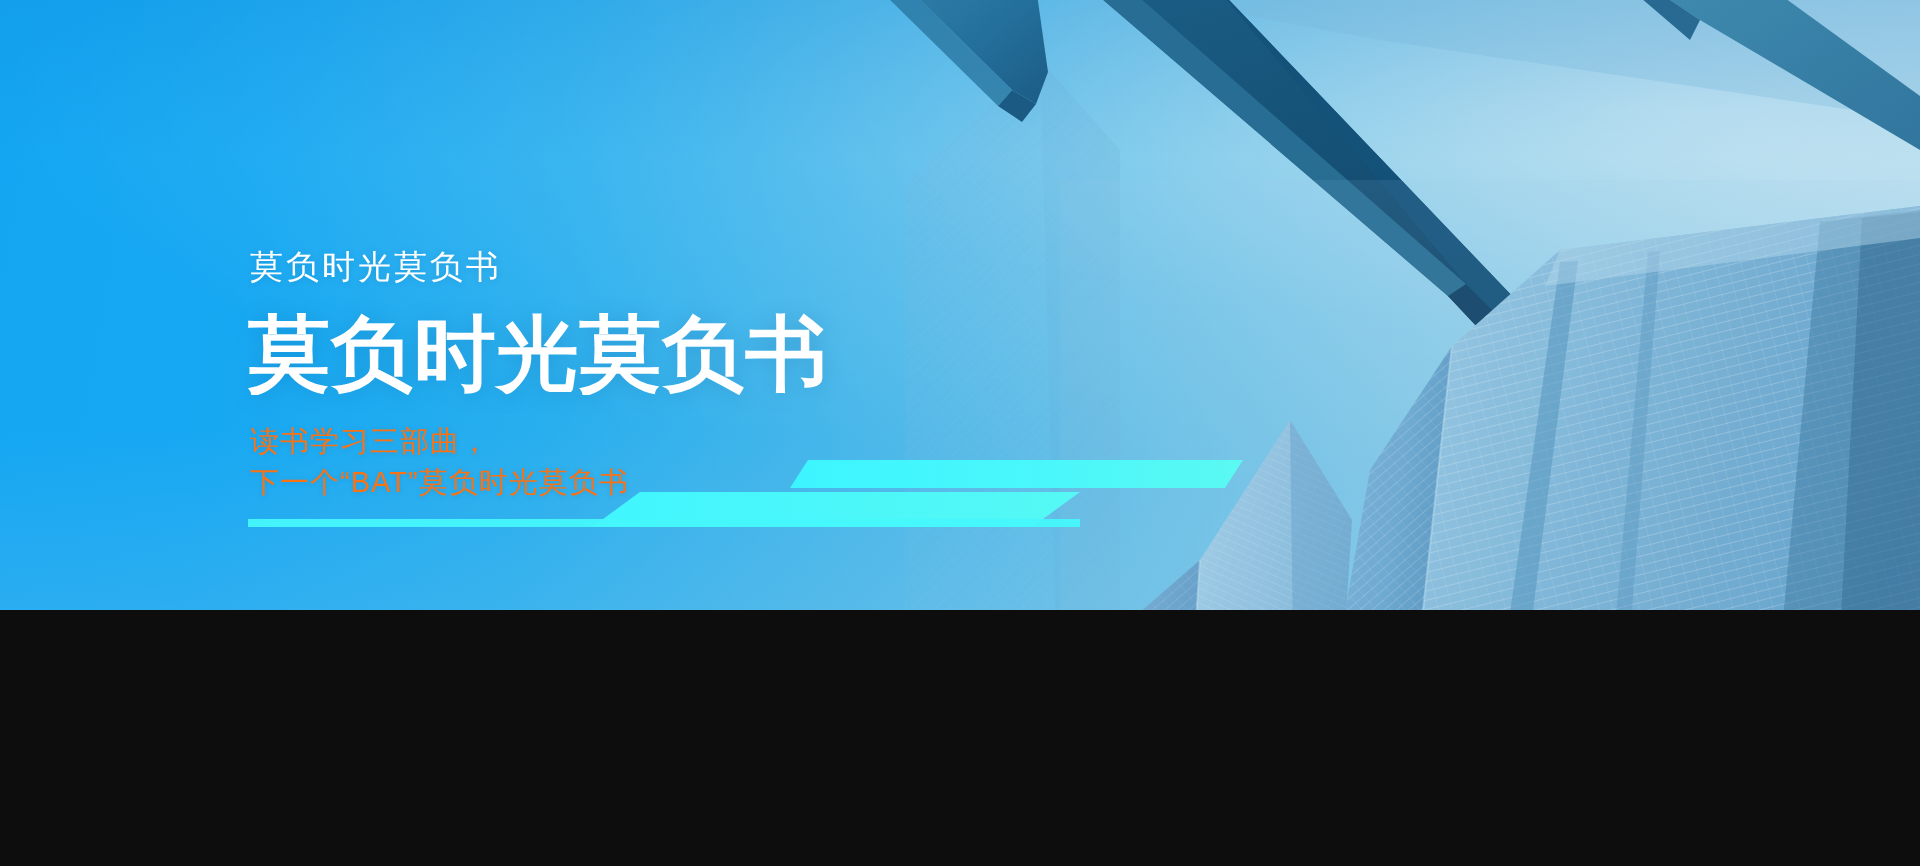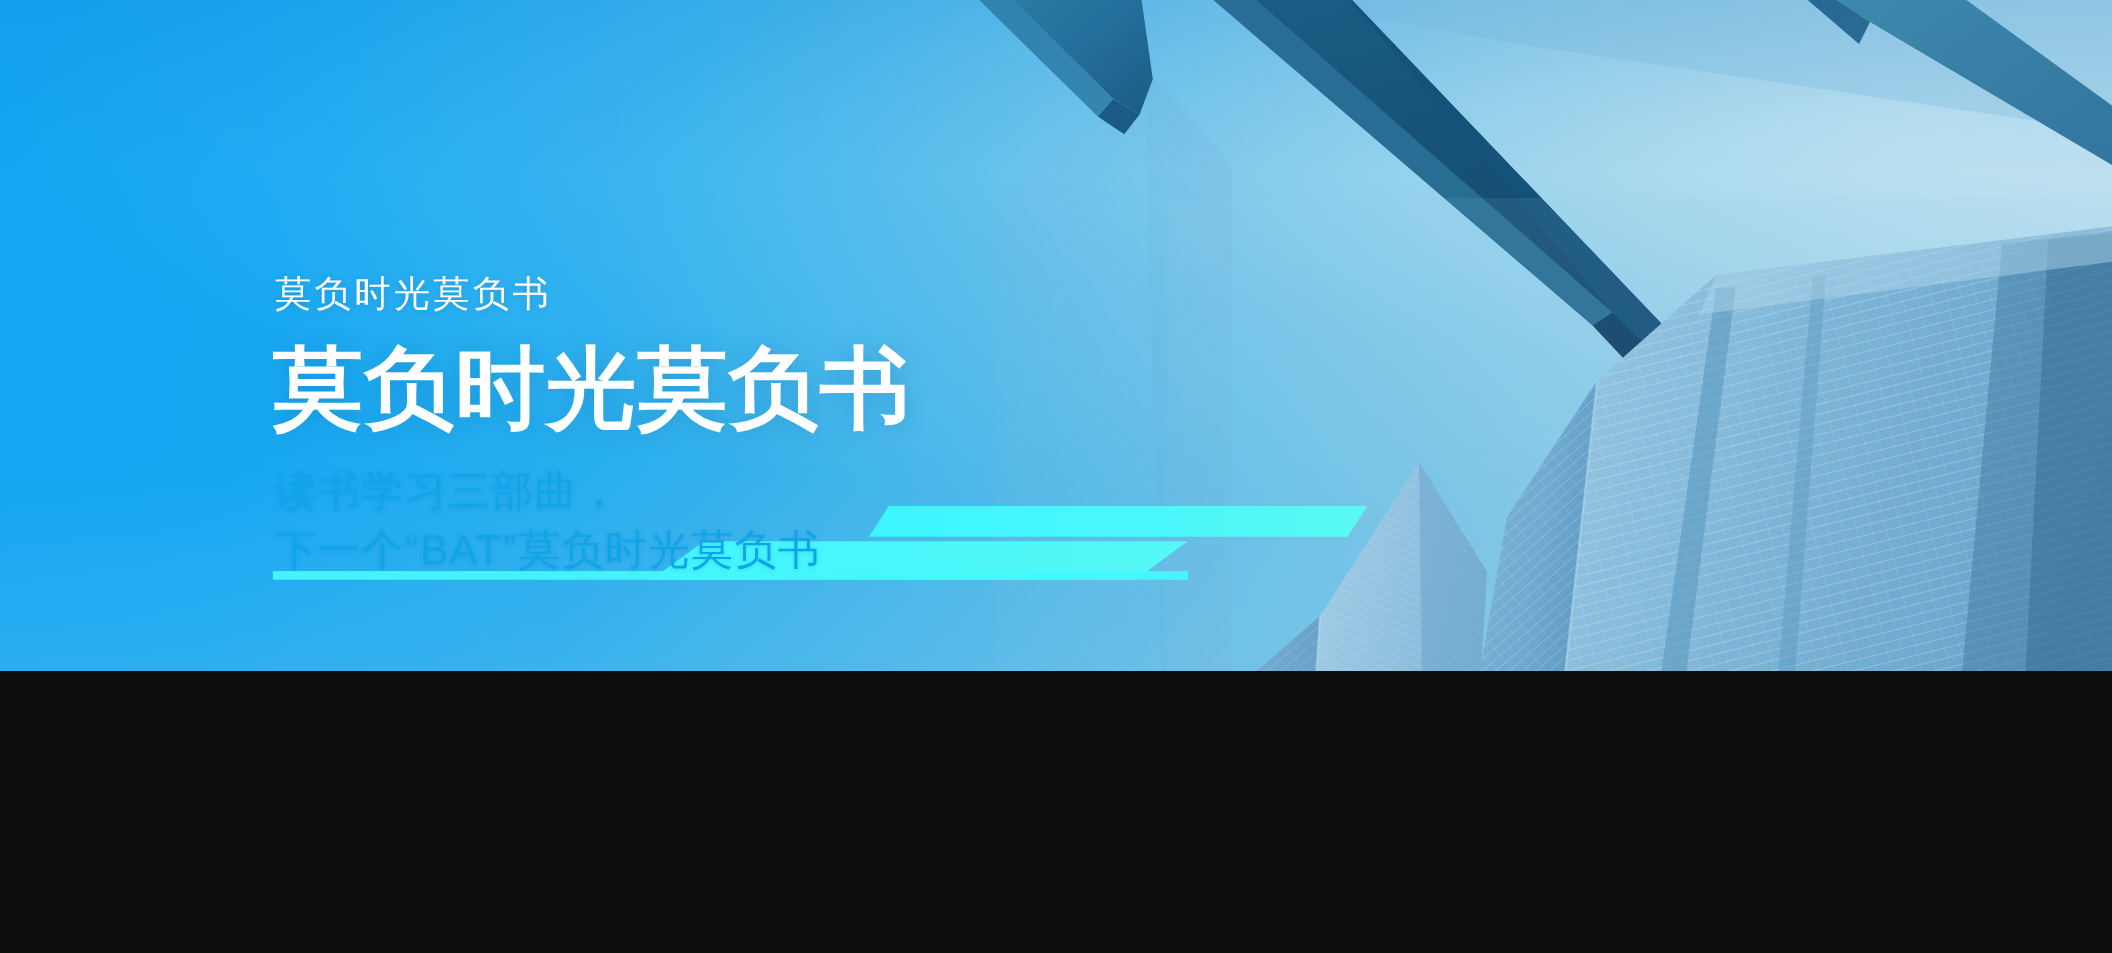--- a/index.html
+++ b/index.html
@@ -68,23 +68,23 @@
         #9ffdf6 60%,
         #44f3ff 66%,
         #3af2ff 100%);
     -webkit-background-clip:text;
     background-clip:text;
     color:transparent;
     -webkit-text-fill-color:transparent;
     filter:drop-shadow(0 2px 10px rgba(8,80,140,.22));
   }
   .sub{
-    font-size:38px;
+    font-size:29px;
     line-height:1.42;
-    color:#0ea5e9;
+    color:#f97316;
     letter-spacing:.035em;
     margin:0 0 0 2px;
     white-space:nowrap;
     text-shadow:0 1px 5px rgba(10,90,150,.18);
   }
   .sub-line{display:block;}
 
   
   .deco{position:absolute;inset:0;pointer-events:none;}
   .deco svg{position:absolute;top:0;left:0;width:1920px;height:866px;display:block;}

